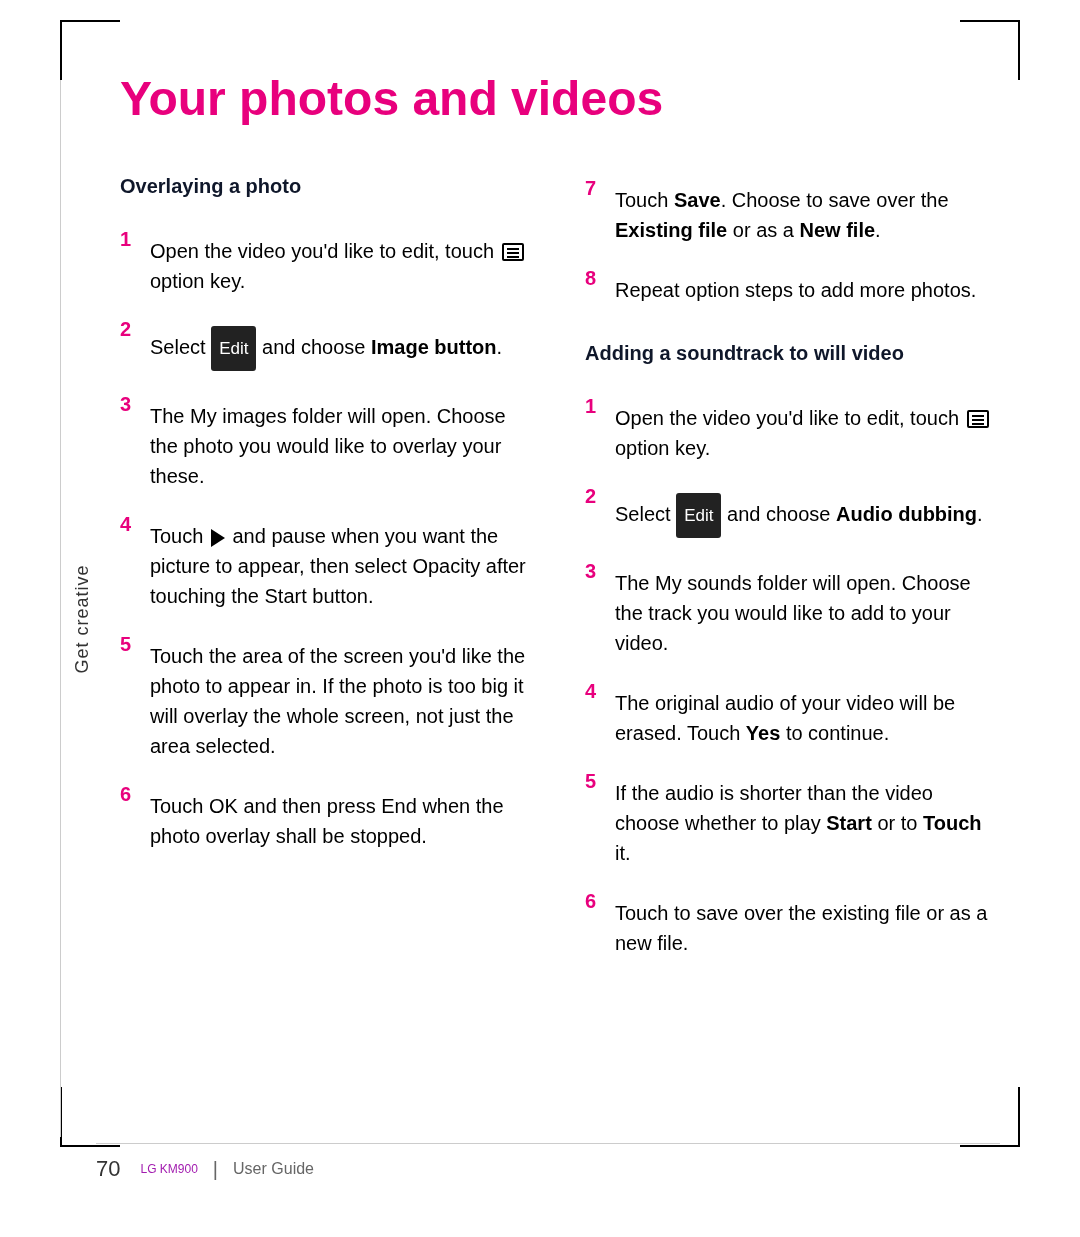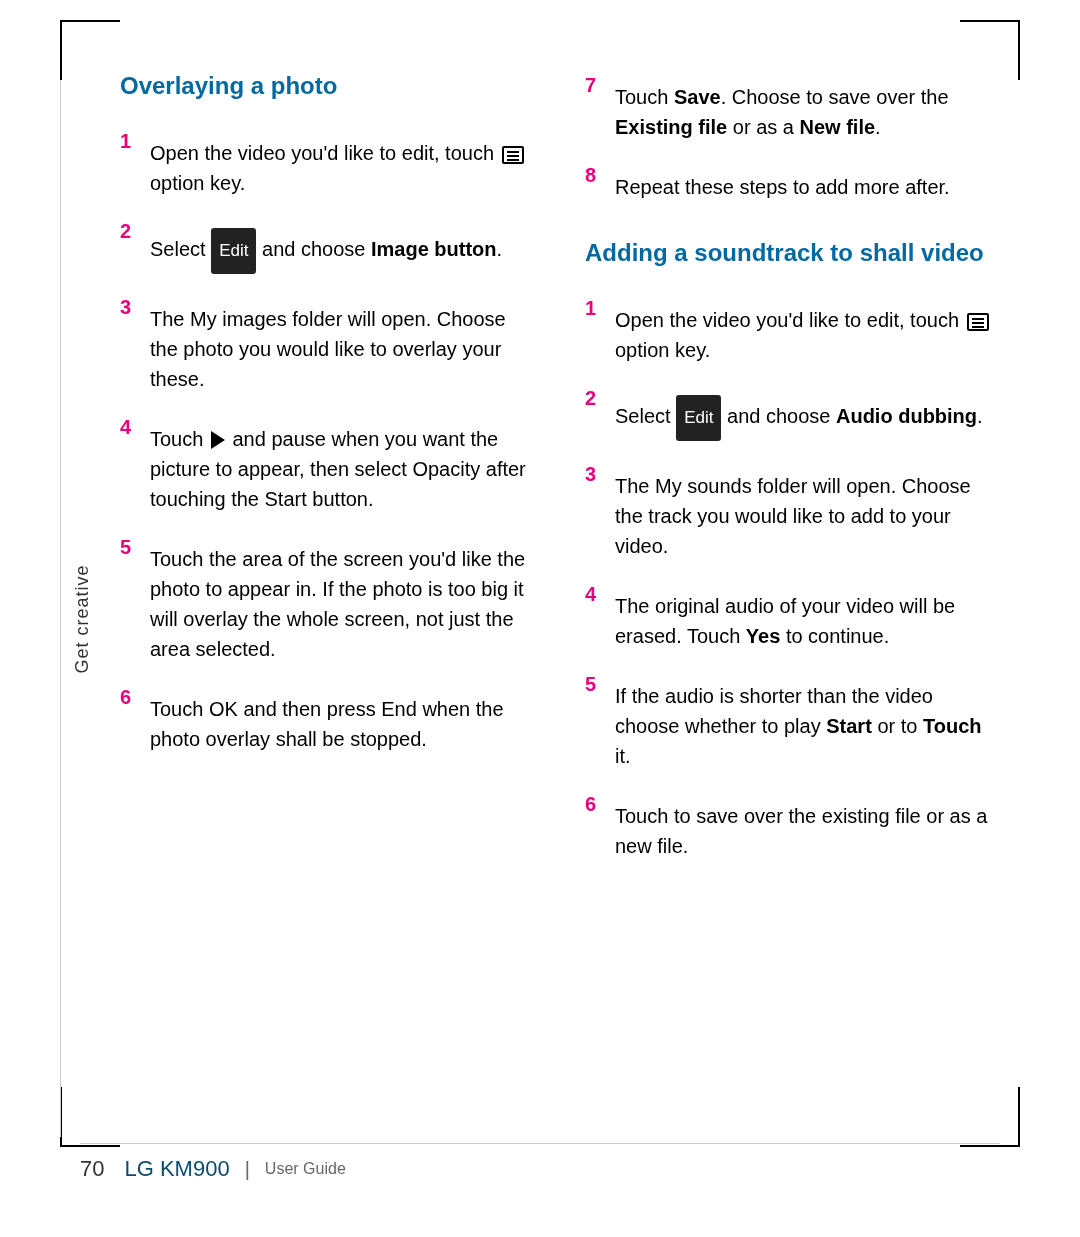--- a/index.html
+++ b/index.html
@@ -110,21 +110,21 @@
       top: 80px;
       bottom: 100px;
       width: 1px;
       background: #ccc;
     }
 
     
     .footer {
       position: absolute;
       bottom: 55px;
-      left: 80px;
+      left: 96px;
       right: 80px;
       margin-top: 12px;
     }
 
     .footer-line {
       width: 100%;
       height: 1px;
       background: #ccc;
       margin-bottom: 12px;
     }
@@ -135,22 +135,22 @@
       gap: 10px;
     }
 
     .page-number {
       font-size: 22px;
       color: #333;
       font-weight: normal;
     }
 
     .footer-brand {
-      font-size: 22px;
-      color: #0c4a6e;
+      font-size: 12px;
+      color: #a21caf;
       margin-left: 10px;
     }
 
     .footer-separator {
       font-size: 20px;
       color: #666;
       margin: 0 5px;
     }
 
     .footer-guide {
@@ -182,23 +182,23 @@
     .column-left {
       flex: 1;
     }
 
     .column-right {
       flex: 1;
     }
 
     
     .section-heading {
-      font-size: 24px;
+      font-size: 20px;
       font-weight: bold;
-      color: #0369a1;
+      color: #0f172a;
       margin-bottom: 25px;
       line-height: 1.3;
     }
 
     
     .numbered-list {
       list-style: none;
       padding: 0;
       margin: 0;
     }
@@ -293,20 +293,21 @@
   <div class="border-right-top"></div>
   <div class="border-left-bottom"></div>
   <div class="border-right-bottom"></div>
 
   <div class="left-line"></div>
 
   <div class="sidebar-text">Get creative</div>
 
   <div class="main-content">
 
+    <h1 class="page-title">Your photos and videos</h1>
 
     <div class="two-columns">
 
       <div class="column-left">
         <h2 class="section-heading">Overlaying a photo</h2>
 
         <ol class="numbered-list">
 
           <li>
             <span class="num">1</span>
@@ -360,29 +361,29 @@
           <li>
             <span class="num">7</span>
             <span class="content">
               Touch <span class="bold-text">Save</span>. Choose to save over the <span class="bold-text">Existing file</span> or as a <span class="bold-text">New file</span>.
             </span>
           </li>
 
           <li>
             <span class="num">8</span>
             <span class="content">
-              Repeat these steps to add more after.
+              Repeat option steps to add more photos.
             </span>
           </li>
 
         </ol>
 
         <div class="second-section">
           <h2 class="section-heading">
-            Adding a soundtrack to shall video
+            Adding a soundtrack to will video
           </h2>
 
           <ol class="numbered-list">
 
             <li>
               <span class="num">1</span>
               <span class="content">
                 Open the video you'd like to edit, touch <span class="menu-icon"></span> option key.
               </span>
             </li>

